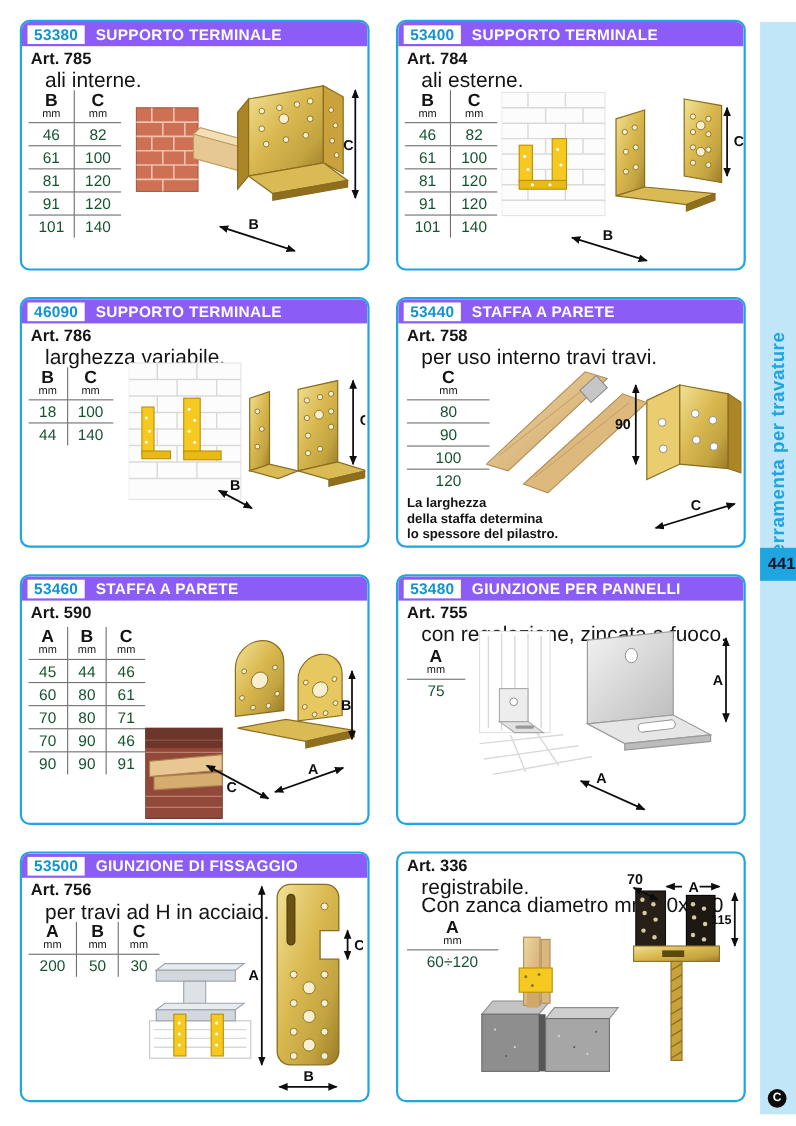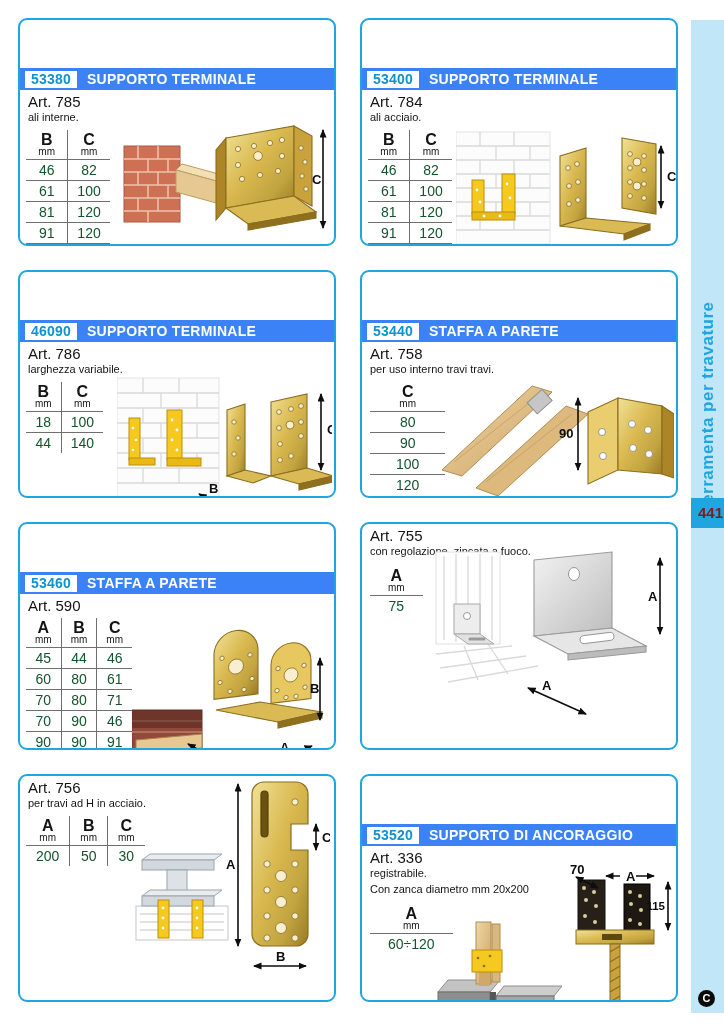--- a/index.html
+++ b/index.html
@@ -1,27 +1,27 @@
 <!DOCTYPE html>
 <html><head>
 <meta charset="utf-8">
 <title>Catalog p.441</title>
 <style>
   html,body{margin:0;padding:0;background:#fff;}
   .page{position:relative;width:724px;height:1024px;background:#fff;overflow:hidden;
         font-family:"Liberation Sans",sans-serif;color:#141414;}
   .cell{position:absolute;width:318px;height:228px;border:2px solid #1fa5e0;border-radius:9px;
         background:#fff;box-sizing:border-box;overflow:hidden;}
-  .hdr{height:22px;background:#3b82f6;display:flex;align-items:center;margin-top:48px;}
+  .hdr{height:22px;background:#8b5cf6;display:flex;align-items:center;}
   .code{background:#fff;color:#0f93d0;font-weight:bold;font-size:14px;line-height:17px;
         padding:0 6px;margin-left:5px;letter-spacing:.2px;}
   .htitle{color:#fff;font-weight:bold;font-size:14px;margin-left:10px;letter-spacing:.3px;white-space:nowrap;}
   .body{position:relative;height:202px;}
-  .art{position:absolute;left:8px;top:3px;font-weight:normal;font-size:15px;}
-  .desc{position:absolute;left:8px;font-size:11px;}
+  .art{position:absolute;left:8px;top:3px;font-weight:bold;font-size:15px;}
+  .desc{position:absolute;left:21px;font-size:19px;}
   .note{position:absolute;left:8px;bottom:4px;font-weight:bold;font-size:12px;line-height:14px;}
   table.dims{position:absolute;border-collapse:collapse;}
   .dims th,.dims td{text-align:center;padding:2px 9px;border-right:1px solid #6f6f6f;
         border-bottom:1px solid #6f6f6f;}
   .dims th:last-child,.dims td:last-child{border-right:none;}
   .dims tr:last-child td{border-bottom:none;}
   .dims td{font-size:14px;color:#14532d;}
   .dl{display:block;font-size:16px;font-weight:bold;line-height:15px;}
   .du{display:block;font-size:10px;font-weight:normal;line-height:10px;}
   .dims.w1 th,.dims.w1 td{padding:2px 26px;}
@@ -35,21 +35,21 @@
   .mortar{stroke:#efc2ad;stroke-width:1.5;fill:none;}
   .mortard{stroke:#ba8069;stroke-width:1.3;fill:none;}
   .wline{stroke:#d9d9d9;stroke-width:1.3;fill:none;}
   .hole{fill:#f7efcf;stroke:#8a6d1f;stroke-width:.8;}
   .holeW{fill:#fff;stroke:#8f8f8f;stroke-width:.9;}
   .sidebar{position:absolute;left:691px;top:20px;width:33px;height:993px;background:#c0e6f7;}
   .sbtitle{position:absolute;left:0;top:110px;width:33px;height:380px;writing-mode:vertical-rl;
         transform:rotate(180deg);font-weight:bold;font-size:17px;color:#1fa5e0;
         line-height:33px;white-space:nowrap;letter-spacing:.5px;}
   .pagenum{position:absolute;left:0;top:478px;width:33px;height:30px;background:#1fa5e0;
-        color:#7f1d1d;font-weight:bold;font-size:15px;line-height:30px;padding-left:7px;box-sizing:border-box;}
+        color:#0f172a;font-weight:bold;font-size:15px;line-height:30px;padding-left:7px;box-sizing:border-box;}
   .logo{position:absolute;left:7px;bottom:6px;width:17px;height:17px;background:#0a0a0a;
         border-radius:50%;color:#fff;font-weight:bold;font-size:11px;line-height:17px;text-align:center;}
 </style>
 </head>
 <body>
 
 <svg width="0" height="0" style="position:absolute">
   <defs>
     <linearGradient id="gold" x1="0" y1="0" x2="1" y2="1">
       <stop offset="0" stop-color="#f1e196"></stop>
@@ -155,21 +155,21 @@
     </div>
   </div>
 
   <div class="cell" style="left:360px;top:18px">
     <div class="hdr">
       <span class="code">53400</span>
       <span class="htitle">SUPPORTO TERMINALE</span>
     </div>
     <div class="body">
       <div class="art">Art. 784</div>
-      <div class="desc" style="top:21px">ali acciaio.</div>
+      <div class="desc" style="top:21px">ali esterne.</div>
       <table class="dims" style="left:6px;top:40px">
         <tbody>
             <tr>
           <th>
                 <span class="dl">B</span>
                 <span class="du">mm</span>
               </th>
           <th>
                 <span class="dl">C</span>
                 <span class="du">mm</span>
@@ -360,20 +360,25 @@
               <td>90</td>
             </tr>
         <tr>
               <td>100</td>
             </tr>
         <tr>
               <td>120</td>
             </tr>
       </tbody>
         </table>
+      <div class="note">
+        <div>La larghezza</div>
+        <div>della staffa determina</div>
+        <div>lo spessore del pilastro.</div>
+      </div>
       <svg class="ill" style="right:2px;top:28px" width="232" height="172">
         <g transform="translate(0,4)">
           <polygon points="0,96 90,12 110,18 20,102" fill="url(#wood)" stroke="#b08d55"></polygon>
           <path d="M12,88 L96,22" stroke="#c19a5e" stroke-width="1" opacity=".7"></path>
           <polygon points="34,114 124,32 146,40 56,122" fill="#ddb97e" stroke="#b08d55"></polygon>
           <path d="M44,108 L130,40" stroke="#c19a5e" stroke-width="1" opacity=".7"></path>
           <rect x="88" y="20" width="20" height="15" fill="#c6c6c6" stroke="#8d8d8d" transform="rotate(-42 98 28)"></rect>
         </g>
         <g transform="translate(146,6)" stroke="#8a6d1f" stroke-width="1.1">
           <polygon points="0,36 30,22 30,94 0,108" fill="#e9cd6e"></polygon>
@@ -482,20 +487,24 @@
         <text class="dimt" x="178" y="77">B</text>
         <line class="dim" x1="118" y1="152" x2="180" y2="130"></line>
         <text class="dimt" x="148" y="136">A</text>
         <line class="dim" x1="56" y1="128" x2="112" y2="158"></line>
         <text class="dimt" x="74" y="152">C</text>
       </svg>
     </div>
   </div>
 
   <div class="cell" style="left:360px;top:522px">
+    <div class="hdr">
+      <span class="code">53480</span>
+      <span class="htitle">GIUNZIONE PER PANNELLI</span>
+    </div>
     <div class="body">
       <div class="art">Art. 755</div>
       <div class="desc" style="top:21px">con regolazione, zincata a fuoco.</div>
       <table class="dims w2" style="left:8px;top:42px">
         <tbody>
             <tr>
               <th>
                 <span class="dl">A</span>
                 <span class="du">mm</span>
               </th>
@@ -524,20 +533,24 @@
         </g>
         <line class="dim" x1="226" y1="8" x2="226" y2="84"></line>
         <text class="dimt" x="214" y="51">A</text>
         <line class="dim" x1="94" y1="138" x2="152" y2="164"></line>
         <text class="dimt" x="108" y="140">A</text>
       </svg>
     </div>
   </div>
 
   <div class="cell" style="left:18px;top:774px">
+    <div class="hdr">
+      <span class="code">53500</span>
+      <span class="htitle">GIUNZIONE DI FISSAGGIO</span>
+    </div>
     <div class="body">
       <div class="art">Art. 756</div>
       <div class="desc" style="top:21px">per travi ad H in acciaio.</div>
       <table class="dims w3" style="left:6px;top:40px">
         <tbody>
             <tr>
           <th>
                 <span class="dl">A</span>
                 <span class="du">mm</span>
               </th>
@@ -599,24 +612,20 @@
         <text class="dimt" x="96" y="93">A</text>
         <line class="dim" x1="186" y1="48" x2="186" y2="74"></line>
         <text class="dimt" x="192" y="66">C</text>
         <line class="dim" x1="124" y1="190" x2="176" y2="190"></line>
         <text class="dimt" x="146" y="185">B</text>
       </svg>
     </div>
   </div>
 
   <div class="cell" style="left:360px;top:774px">
-    <div class="hdr">
-      <span class="code">53520</span>
-      <span class="htitle">SUPPORTO DI ANCORAGGIO</span>
-    </div>
     <div class="body">
       <div class="art">Art. 336</div>
       <div class="desc" style="top:21px">registrabile.</div>
       <div class="desc" style="top:37px">Con zanca diametro mm 20x200</div>
       <table class="dims w2" style="left:8px;top:58px">
         <tbody>
             <tr>
               <th>
                 <span class="dl">A</span>
                 <span class="du">mm</span>

